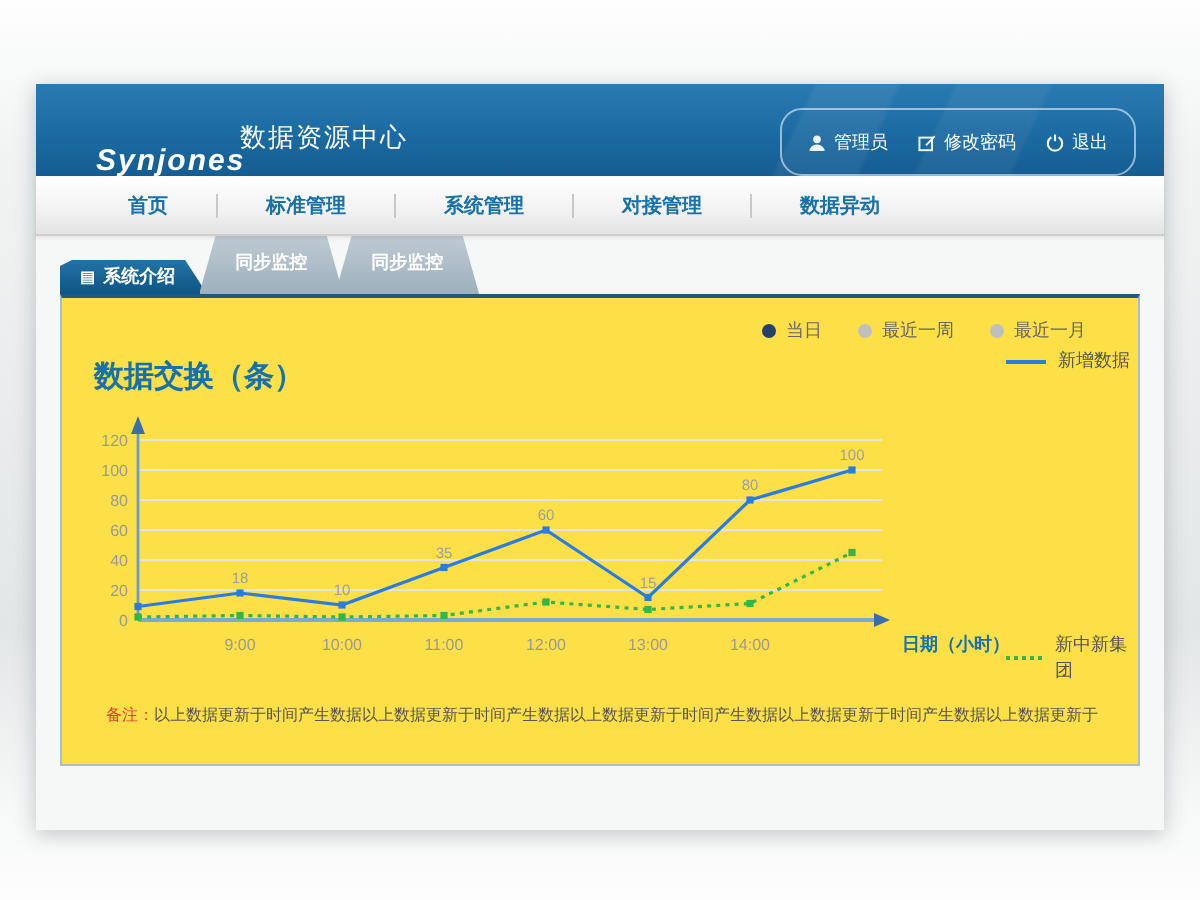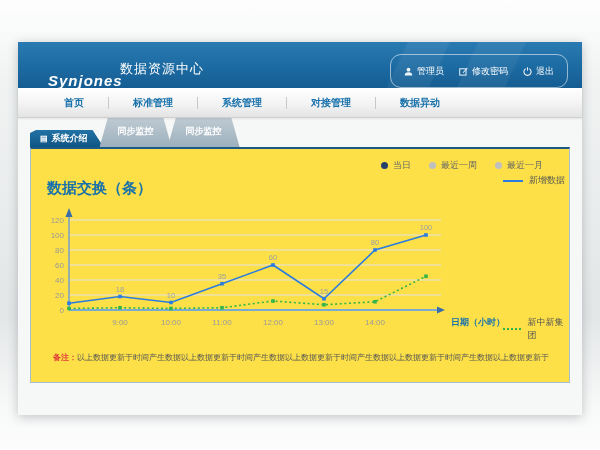--- a/index.html
+++ b/index.html
@@ -51,21 +51,21 @@
   .radio-dot { width:7px; height:7px; border-radius:50%; background:#bfbfbf; }
   .radio-opt.selected .radio-dot { background:#26406b; }
   .chart-title { margin:30px 0 0 16px; color:#1871ab; font-size:15px; font-weight:bold; }
   .chart-row { display:flex; margin:4px 0 0 10px; }
   .legend { width:66px; display:flex; flex-direction:column; gap:6px; justify-content:space-between;
     margin-top:-28px; }
   .legend-item { display:flex; align-items:center; gap:6px; }
   .legend-swatch { width:20px; height:0; border-top-width:2px; }
   .legend-label { font-size:9px; color:#555; }
   .note { margin:10px 0 0 22px; font-size:8px; color:#555; white-space:nowrap; overflow:hidden; }
-  .note .note-label { color:#e03b3b; font-weight:bold; }
+  .note .note-label { color:#e03b3b; font-weight:normal; }
 </style>
 </head>
 <body>
 
 <div class="window">
 
   <div class="hdr">
     <div class="logo">
       <div class="logo-en">Synjones</div>
       <div class="logo-cn">新增数据</div>

